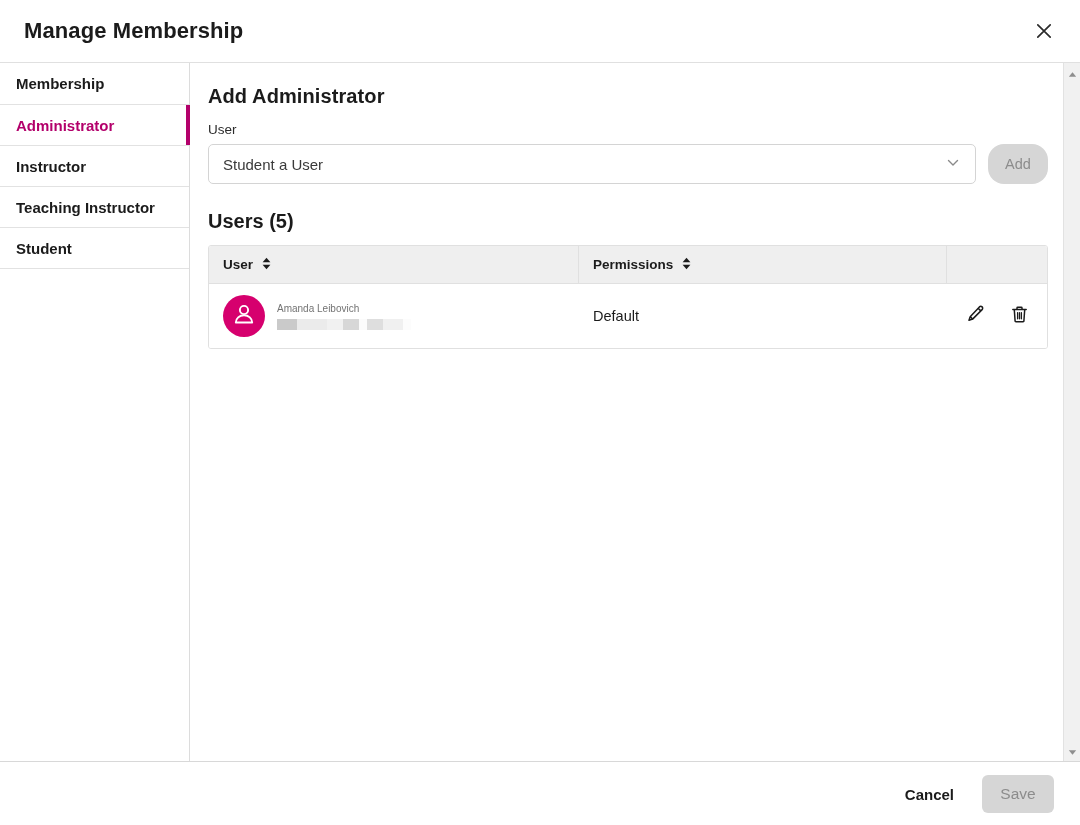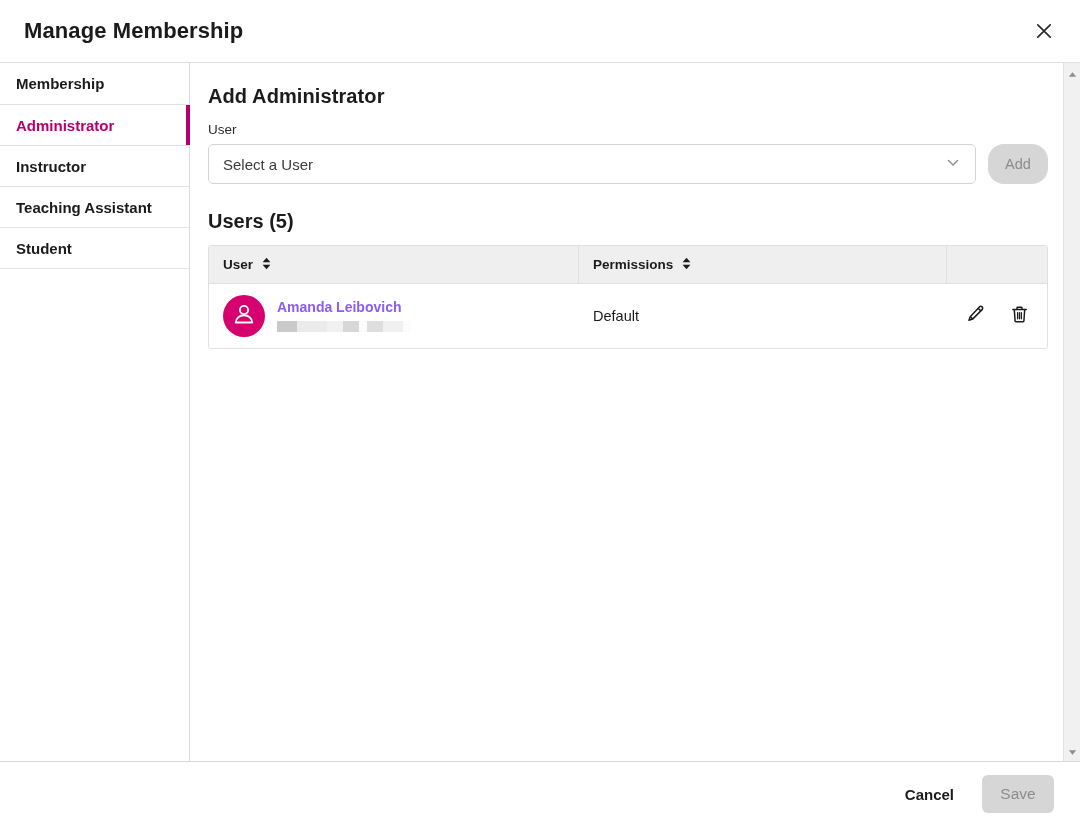--- a/index.html
+++ b/index.html
@@ -228,23 +228,23 @@
     height: 42px;
     min-width: 42px;
     border-radius: 50%;
     background: #d6006e;
     display: flex;
     align-items: center;
     justify-content: center;
   }
   .user-meta { display: flex; flex-direction: column; gap: 5px; }
   .user-name {
-    font-size: 14px;
-    font-weight: bold;
-    color: #8b5cf6;
+    font-size: 10px;
+    font-weight: normal;
+    color: #737373;
     line-height: 1.1;
   }
   .redacted {
     width: 134px;
     height: 11px;
     background: linear-gradient(90deg,
       #cacaca 0px, #cacaca 20px,
       #ebebeb 20px, #ebebeb 50px,
       #f1f1f1 50px, #f1f1f1 66px,
       #d7d7d7 66px, #d7d7d7 82px,
@@ -348,37 +348,37 @@
     <div class="sidebar">
       <div class="side-group-title">Membership</div>
 
       <div class="side-item selected">
         <span>Administrator</span>
       </div>
       <div class="side-item">
         <span>Instructor</span>
       </div>
       <div class="side-item">
-        <span>Teaching Assistant</span>
+        <span>Teaching Instructor</span>
       </div>
       <div class="side-item">
         <span>Student</span>
       </div>
     </div>
 
     <div class="main-wrap">
       <div class="main">
 
         <h2 class="section-title">Add Administrator</h2>
 
         <div class="field-label">User</div>
 
         <div class="select-row">
           <div class="select-box">
-            <span>Select a User</span>
+            <span>Student a User</span>
             <span class="select-chevron">
               <svg width="16" height="16" viewBox="0 0 16 16" aria-hidden="true">
                 <path d="M3.5 6 L8 10.5 L12.5 6" fill="none" stroke="#8a8a8a" stroke-width="1.4" stroke-linecap="round" stroke-linejoin="round"></path>
               </svg>
             </span>
           </div>
           <button class="btn-add" disabled="">Add</button>
         </div>
 
         <h3 class="users-title">Users (5)</h3>

